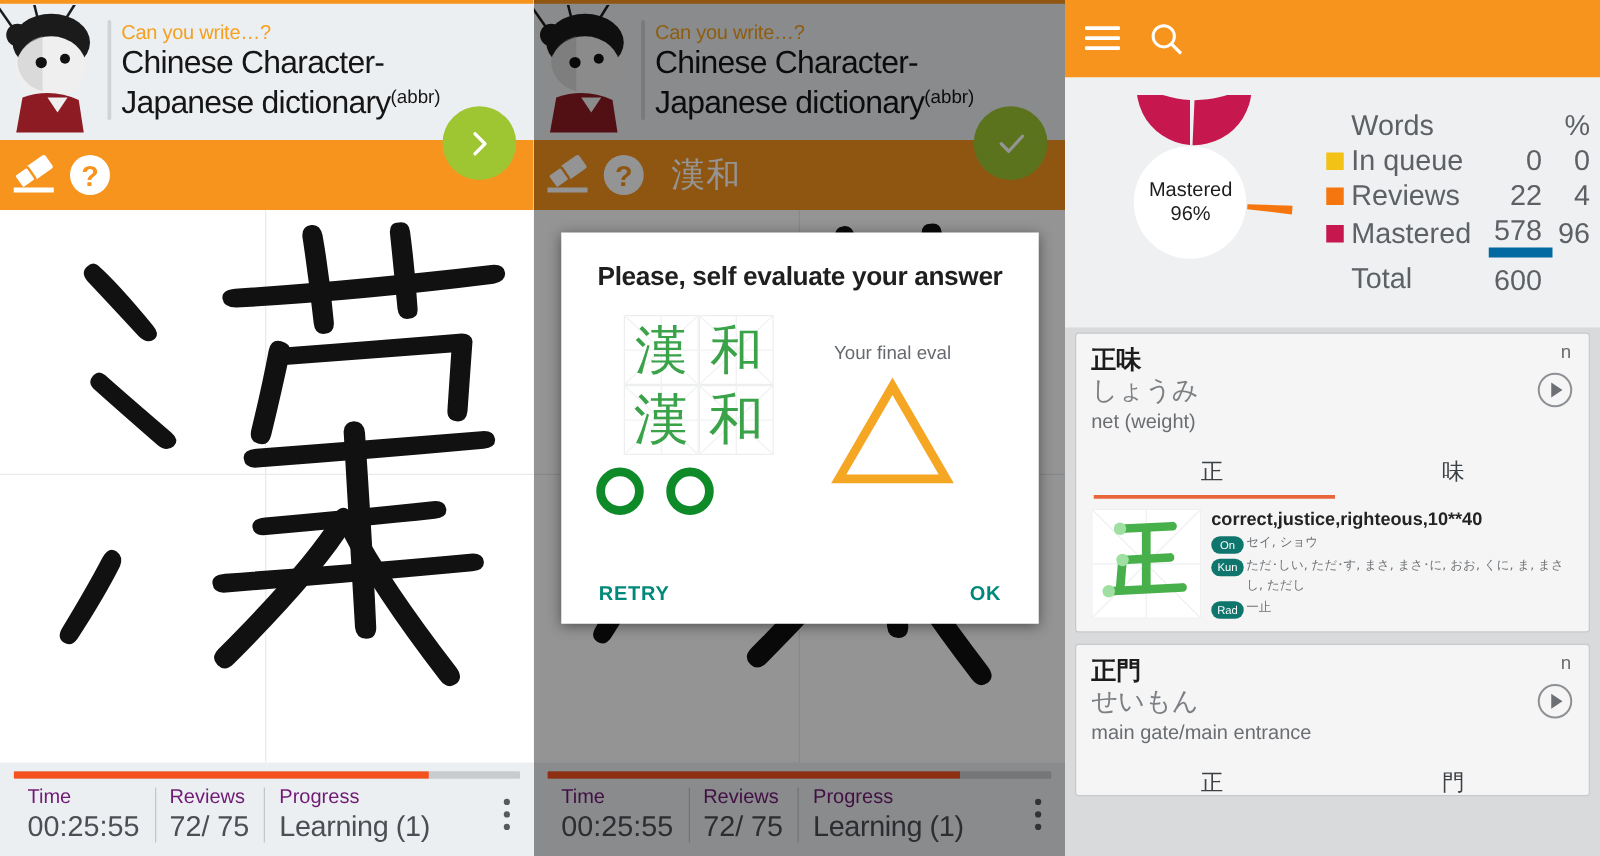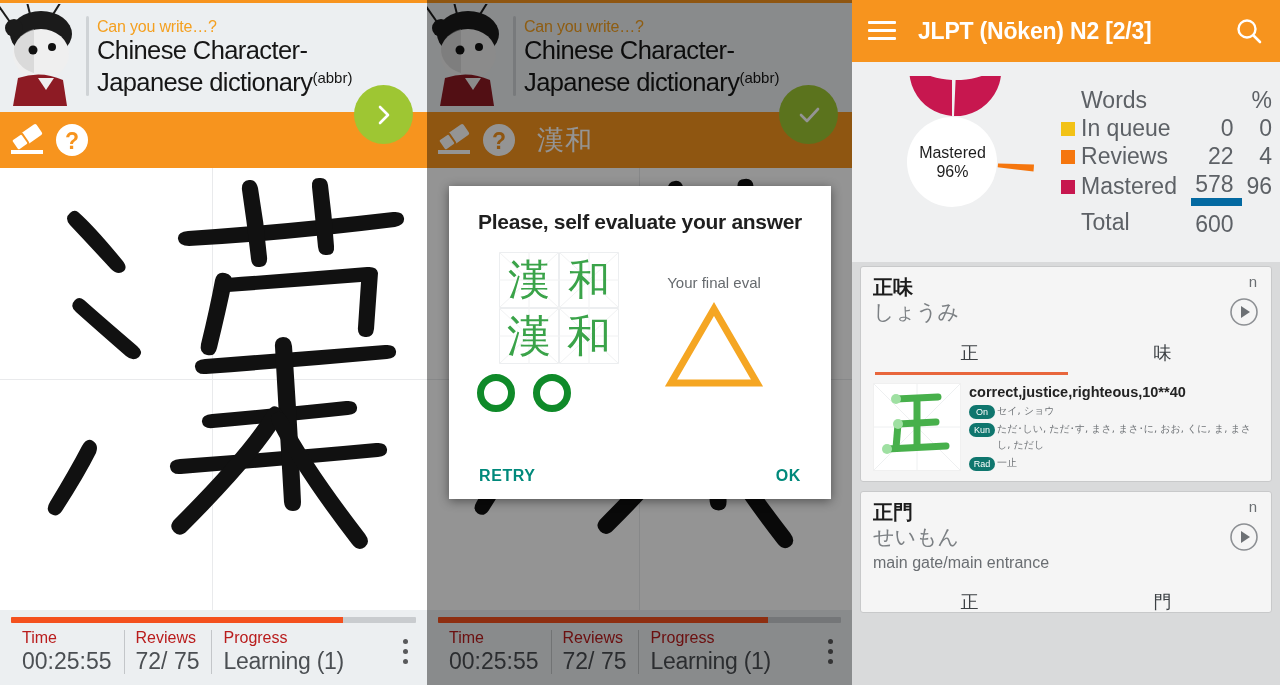--- a/index.html
+++ b/index.html
@@ -46,21 +46,21 @@
   
   .status { flex:0 0 auto; background:#eceff1; height:75px; position:relative;
             padding:0 10px; }
   .pbar { position:absolute; left:11px; right:11px; top:7px; height:6px;
           background:#c9cccf; border-radius:1px; overflow:hidden; }
   .pbar .fill { height:100%; background:#f4511e; }
   .srow { display:flex; align-items:flex-start; padding-top:18px; height:100%; }
   .scell { padding:0 12px; position:relative; }
   .scell + .scell::before { content:""; position:absolute; left:0; top:2px;
           width:1px; height:44px; background:#c3c6c9; }
-  .scell .lab { font-size:16px; color:#b91c1c; line-height:20px; }
+  .scell .lab { font-size:16px; color:#701a75; line-height:20px; }
   .scell .val { font-size:23px; color:#4b4f53; line-height:26px; letter-spacing:-.3px; }
   .scell .val.num { letter-spacing:0; }
   .kebab { position:absolute; right:18px; top:29px; width:6px; }
   .kebab i { display:block; width:5px; height:5px; border-radius:50%; background:#58595b;
              margin-bottom:5px; }
 
   
   .dim { position:absolute; inset:0; background:rgba(0,0,0,.42); z-index:20; }
   .dialog { position:absolute; left:22px; top:186px; width:382px; height:313px;
             background:#fff; z-index:30; box-shadow:0 2px 10px rgba(0,0,0,.45);
@@ -402,21 +402,20 @@
     </div>
   </div>
 
   <div class="panel right">
     <div class="appbar">
       <span class="burger">
           <i></i>
           <i></i>
           <i></i>
         </span>
-      <span class="atitle">JLPT (Nōken) N2 [2/3]</span>
       <span class="srch">
         <svg width="30" height="30" viewBox="0 0 30 30">
           <circle cx="13" cy="13" r="8.5" fill="none" stroke="#fff" stroke-width="2.4"></circle>
           <path d="M19.5 19.5 L26 26" stroke="#fff" stroke-width="2.6" stroke-linecap="round"></path>
         </svg>
       </span>
     </div>
 
     <div class="chartzone">
       <div class="donut-wrap">
@@ -477,20 +476,21 @@
       <div class="card">
         <div class="pos">n</div>
         <span class="play">
           <svg width="30" height="30" viewBox="0 0 30 30">
             <circle cx="15" cy="15" r="13" fill="none" stroke="#8d9094" stroke-width="1.6"></circle>
             <path d="M12 9 L21 15 L12 21 Z" fill="#6c7074"></path>
           </svg>
         </span>
         <div class="hw">正味</div>
         <div class="kana">しょうみ</div>
+        <div class="mean">net (weight)</div>
         <div class="tabs">
           <div class="tab">正</div>
           <div class="tab">味</div>
           <div class="ind"></div>
         </div>
         <div class="kdetail">
           <div class="kthumb">
             <svg width="86" height="86" viewBox="0 0 86 86">
               <path d="M0 0 L86 86 M86 0 L0 86 M43 0 L43 86 M0 43 L86 43" stroke="#eef0f1" stroke-width="1" fill="none"></path>
               <g stroke="#47b04b" stroke-width="7" stroke-linecap="round" fill="none">

